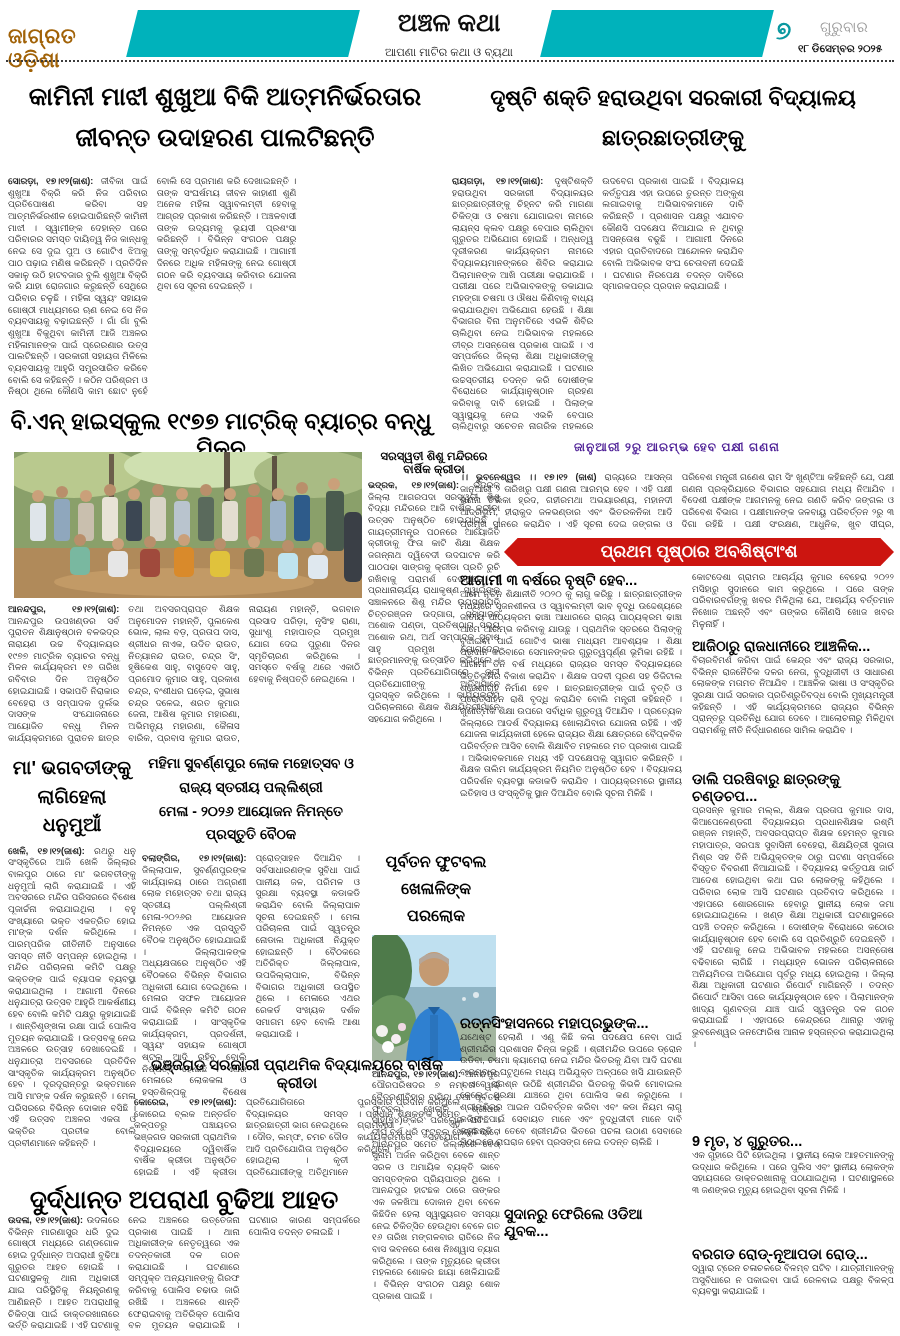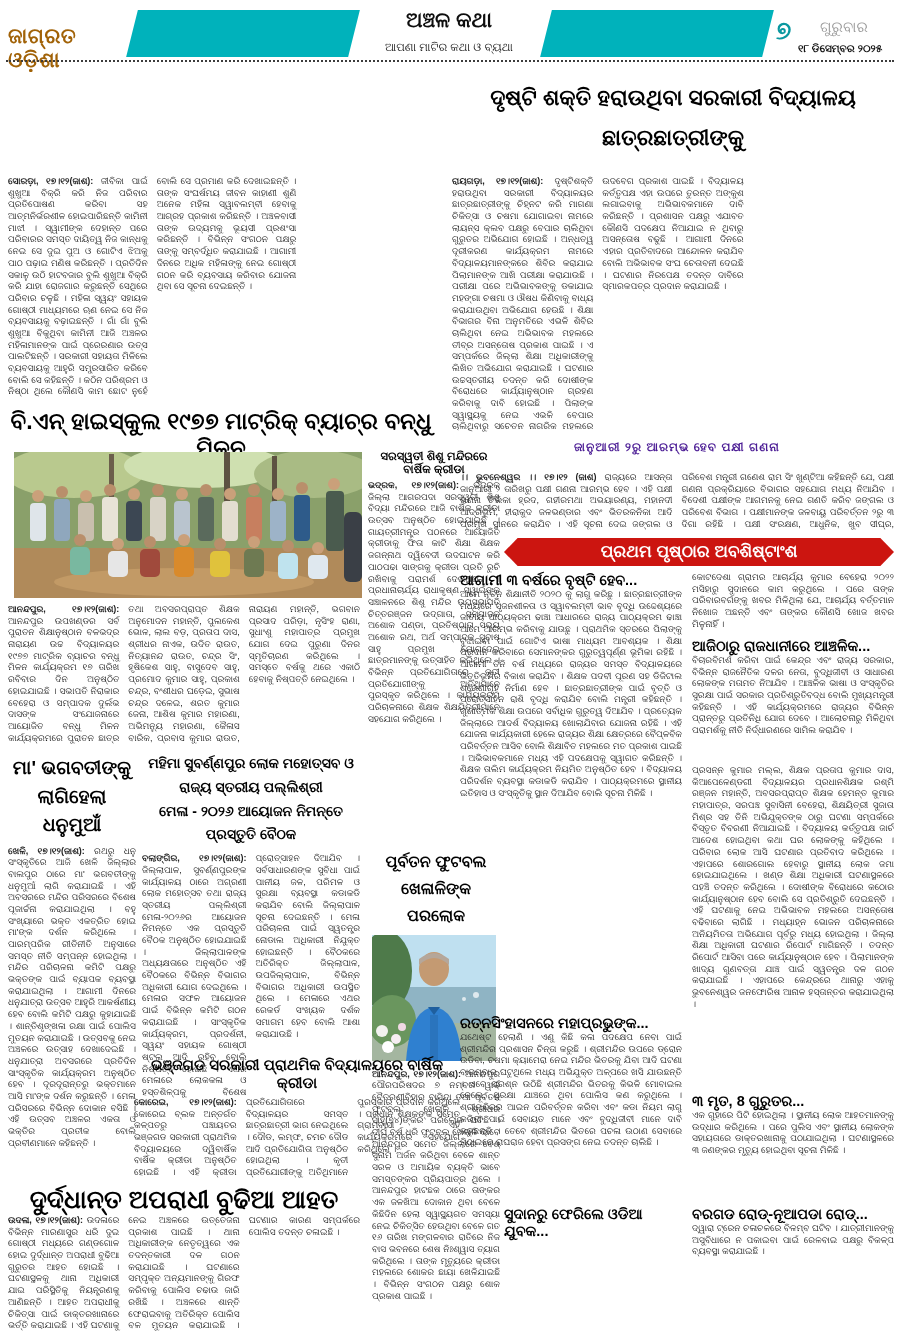--- a/index.html
+++ b/index.html
@@ -2,21 +2,21 @@
 <html lang="or"><head>
 <meta charset="utf-8">
 <style>
   html,body{margin:0;padding:0;background:#ffffff;}
   .page{position:relative;width:900px;height:1336px;background:#fff;overflow:hidden;
         font-family:"Liberation Sans","DejaVu Sans",sans-serif;color:#1c1c1c;}
   .abs{position:absolute;}
   
   .brand{font-size:21px;font-weight:bold;color:#a16207;letter-spacing:.5px;}
   .teal-shape{background:#00b2bb;transform:skewX(-14deg);}
-  .mast-title{font-size:21px;font-weight:bold;text-align:center;color:#0d0d0d;line-height:1.15;}
+  .mast-title{font-size:25px;font-weight:bold;text-align:center;color:#0d0d0d;line-height:1.15;}
   .mast-sub{font-size:11.5px;text-align:center;color:#222;margin-top:9px;}
   .pageno{font-size:25px;font-weight:bold;color:#0a98a0;}
   .day{font-size:15px;color:#9b9b9b;}
   .date{font-size:10.5px;color:#111;font-weight:bold;}
   .dotted{border-bottom:2px dotted #3c3c3c;}
   
   .hl-xl{font-size:25px;font-weight:bold;text-align:center;line-height:1.62;color:#000;}
   .hl-xl2{font-size:22px;font-weight:bold;text-align:center;line-height:1.8;color:#000;}
   .hl-l{font-size:23px;font-weight:bold;text-align:center;color:#000;}
   .hl-bird{font-size:12px;font-weight:bold;text-align:center;letter-spacing:1px;color:#4c1d95;}
@@ -49,20 +49,24 @@
   <div class="abs" style="left:356px;top:8px;width:186px;">
     <div class="mast-title">ଅଞ୍ଚଳ କଥା</div>
     <div class="mast-sub">ଆପଣା ମାଟିର କଥା ଓ ବ୍ୟଥା</div>
   </div>
   <div class="abs teal-shape" style="left:546px;top:10px;width:222px;height:47px;"></div>
   <div class="abs pageno" style="left:776px;top:16px;">୭</div>
   <div class="abs day" style="left:820px;top:18px;">ଗୁରୁବାର</div>
   <div class="abs date" style="left:798px;top:42px;">୧୮ ଡିସେମ୍ବର ୨୦୨୫</div>
   <div class="abs dotted" style="left:6px;top:60px;width:888px;height:0;"></div>
 
+  <div class="abs hl-xl" style="left:8px;top:76px;width:434px;">
+    <div>କାମିନୀ ମାଝୀ ଶୁଖୁଆ ବିକି ଆତ୍ମନିର୍ଭରତାର</div>
+    <div>ଜୀବନ୍ତ ଉଦାହରଣ ପାଲଟିଛନ୍ତି</div>
+  </div>
   <div class="abs bt cols3 bodyblock" style="left:8px;top:176px;width:437px;height:226px;">
     <p><span class="dl">ସୋରଡ଼ା, ୧୭।୧୨(ଜାଶ):</span> <span>ଜୀବିକା ପାଇଁ ଶୁଖୁଆ ବିକ୍ରି କରି ନିଜ ପରିବାର ପ୍ରତିପୋଷଣ କରିବା ସହ ଆତ୍ମନିର୍ଭରଶୀଳ ହୋଇପାରିଛନ୍ତି କାମିନୀ ମାଝୀ । ସ୍ୱାମୀଙ୍କ ଦେହାନ୍ତ ପରେ ପରିବାରର ସମସ୍ତ ଦାୟିତ୍ୱ ନିଜ କାନ୍ଧକୁ ନେଇ ସେ ଦୁଇ ପୁଅ ଓ ଗୋଟିଏ ଝିଅକୁ ପାଠ ପଢ଼ାଇ ମଣିଷ କରିଛନ୍ତି । ପ୍ରତିଦିନ ସକାଳୁ ଉଠି ହାଟବଜାର ବୁଲି ଶୁଖୁଆ ବିକ୍ରି କରି ଯାହା ରୋଜଗାର କରୁଛନ୍ତି ସେଥିରେ ପରିବାର ଚଳୁଛି । ମହିଳା ସ୍ୱୟଂ ସହାୟକ ଗୋଷ୍ଠୀ ମାଧ୍ୟମରେ ଋଣ ନେଇ ସେ ନିଜ ବ୍ୟବସାୟକୁ ବଢ଼ାଇଛନ୍ତି । ଗାଁ ଗାଁ ବୁଲି ଶୁଖୁଆ ବିକୁଥିବା କାମିନୀ ଆଜି ଅଞ୍ଚଳର ମହିଳାମାନଙ୍କ ପାଇଁ ପ୍ରେରଣାର ଉତ୍ସ ପାଲଟିଛନ୍ତି । ସରକାରୀ ସହାୟତା ମିଳିଲେ ବ୍ୟବସାୟକୁ ଆହୁରି ସମ୍ପ୍ରସାରିତ କରିବେ ବୋଲି ସେ କହିଛନ୍ତି । କଠିନ ପରିଶ୍ରମ ଓ ନିଷ୍ଠା ଥିଲେ କୌଣସି କାମ ଛୋଟ ନୁହେଁ ବୋଲି ସେ ପ୍ରମାଣ କରି ଦେଖାଇଛନ୍ତି । ତାଙ୍କ ସଂଘର୍ଷମୟ ଜୀବନ କାହାଣୀ ଶୁଣି ଅନେକ ମହିଳା ସ୍ୱାବଲମ୍ବୀ ହେବାକୁ ଆଗ୍ରହ ପ୍ରକାଶ କରିଛନ୍ତି । ଅଞ୍ଚଳବାସୀ ତାଙ୍କ ଉଦ୍ୟମକୁ ଭୂୟସୀ ପ୍ରଶଂସା କରିଛନ୍ତି । ବିଭିନ୍ନ ସଂଗଠନ ପକ୍ଷରୁ ତାଙ୍କୁ ସମ୍ବର୍ଦ୍ଧିତ କରାଯାଇଛି । ଆଗାମୀ ଦିନରେ ଅଧିକ ମହିଳାଙ୍କୁ ନେଇ ଗୋଷ୍ଠୀ ଗଠନ କରି ବ୍ୟବସାୟ କରିବାର ଯୋଜନା ଥିବା ସେ ସୂଚନା ଦେଇଛନ୍ତି ।</span></p>
   </div>
 
   <div class="abs hl-xl2" style="left:452px;top:78px;width:442px;">
     <div>ଦୃଷ୍ଟି ଶକ୍ତି ହରାଉଥିବା ସରକାରୀ ବିଦ୍ୟାଳୟ ଛାତ୍ରଛାତ୍ରୀଙ୍କୁ</div>
   </div>
   <div class="abs bt cols3 bodyblock" style="left:452px;top:176px;width:442px;height:260px;">
     <p><span class="dl">ରାୟଗଡ଼ା, ୧୭।୧୨(ଜାଶ):</span> <span>ଦୃଷ୍ଟିଶକ୍ତି ହରାଉଥିବା ସରକାରୀ ବିଦ୍ୟାଳୟର ଛାତ୍ରଛାତ୍ରୀଙ୍କୁ ଚିହ୍ନଟ କରି ମାଗଣା ଚିକିତ୍ସା ଓ ଚଷମା ଯୋଗାଇବା ନାମରେ ଲାୟନ୍ସ କ୍ଲବ ପକ୍ଷରୁ ବେପାର ଚାଲିଥିବା ଗୁରୁତର ଅଭିଯୋଗ ହୋଇଛି । ଅନ୍ଧତ୍ୱ ଦୂରୀକରଣ କାର୍ଯ୍ୟକ୍ରମ ନାମରେ ବିଦ୍ୟାଳୟମାନଙ୍କରେ ଶିବିର କରାଯାଇ ପିଲାମାନଙ୍କ ଆଖି ପରୀକ୍ଷା କରାଯାଉଛି । ପରୀକ୍ଷା ପରେ ଅଭିଭାବକଙ୍କୁ ଡକାଯାଇ ମହଙ୍ଗା ଚଷମା ଓ ଔଷଧ କିଣିବାକୁ ବାଧ୍ୟ କରାଯାଉଥିବା ଅଭିଯୋଗ ହେଉଛି । ଶିକ୍ଷା ବିଭାଗର ବିନା ଅନୁମତିରେ ଏଭଳି ଶିବିର ଚାଲିଥିବା ନେଇ ଅଭିଭାବକ ମହଲରେ ତୀବ୍ର ଅସନ୍ତୋଷ ପ୍ରକାଶ ପାଇଛି । ଏ ସମ୍ପର୍କରେ ଜିଲ୍ଲା ଶିକ୍ଷା ଅଧିକାରୀଙ୍କୁ ଲିଖିତ ଅଭିଯୋଗ କରାଯାଇଛି । ଘଟଣାର ଉଚ୍ଚସ୍ତରୀୟ ତଦନ୍ତ କରି ଦୋଷୀଙ୍କ ବିରୋଧରେ କାର୍ଯ୍ୟାନୁଷ୍ଠାନ ଗ୍ରହଣ କରିବାକୁ ଦାବି ହୋଇଛି । ପିଲାଙ୍କ ସ୍ୱାସ୍ଥ୍ୟକୁ ନେଇ ଏଭଳି ବେପାର ଚାଲିଥିବାରୁ ସଚେତନ ନାଗରିକ ମହଲରେ ଉଦବେଗ ପ୍ରକାଶ ପାଇଛି । ବିଦ୍ୟାଳୟ କର୍ତ୍ତୃପକ୍ଷ ଏହା ଉପରେ ତୁରନ୍ତ ଅଙ୍କୁଶ ଲଗାଇବାକୁ ଅଭିଭାବକମାନେ ଦାବି କରିଛନ୍ତି । ପ୍ରଶାସନ ପକ୍ଷରୁ ଏଯାବତ କୌଣସି ପଦକ୍ଷେପ ନିଆଯାଇ ନ ଥିବାରୁ ଅସନ୍ତୋଷ ବଢୁଛି । ଆଗାମୀ ଦିନରେ ଏହାର ପ୍ରତିବାଦରେ ଆନ୍ଦୋଳନ କରାଯିବ ବୋଲି ଅଭିଭାବକ ସଂଘ ଚେତାବନୀ ଦେଇଛି । ଘଟଣାର ନିରପେକ୍ଷ ତଦନ୍ତ ଦାବିରେ ସ୍ମାରକପତ୍ର ପ୍ରଦାନ କରାଯାଇଛି ।</span></p>
   </div>
@@ -262,20 +266,21 @@
     <div class="bt bodyblock" style="height:426px;">ଆମେ ନୂତନ ଶିକ୍ଷାନୀତି ୨୦୨୦ କୁ ଲାଗୁ କରିଛୁ । ଛାତ୍ରଛାତ୍ରୀଙ୍କ ମଧ୍ୟରେ ସୃଜନଶୀଳତା ଓ ସ୍ୱାବଲମ୍ବୀ ଭାବ ବୃଦ୍ଧି ଉଦ୍ଦେଶ୍ୟରେ ଜାତୀୟ ପାଠ୍ୟକ୍ରମ ଢାଞ୍ଚା ଆଧାରରେ ରାଜ୍ୟ ପାଠ୍ୟକ୍ରମ ଢାଞ୍ଚା ଆମେ ଆରମ୍ଭ କରିବାକୁ ଯାଉଛୁ । ପ୍ରାଥମିକ ସ୍ତରରେ ପିଲାଙ୍କୁ ବୁଝାଇବା ପାଇଁ ଗୋଟିଏ ଭାଷା ମାଧ୍ୟମ ଆବଶ୍ୟକ । ଶିକ୍ଷା ପ୍ରଦାନ କରିବାରେ ସେମାନଙ୍କର ଗୁରୁତ୍ୱପୂର୍ଣ୍ଣ ଭୂମିକା ରହିଛି । ଆଗାମୀ ତିନି ବର୍ଷ ମଧ୍ୟରେ ରାଜ୍ୟର ସମସ୍ତ ବିଦ୍ୟାଳୟରେ ଭିତ୍ତିଭୂମିର ବିକାଶ କରାଯିବ । ଶିକ୍ଷକ ପଦବୀ ପୂରଣ ସହ ଡିଜିଟାଲ ଶ୍ରେଣୀଗୃହ ନିର୍ମାଣ ହେବ । ଛାତ୍ରଛାତ୍ରୀଙ୍କ ପାଇଁ ବୃତ୍ତି ଓ ପ୍ରୋତ୍ସାହନ ରାଶି ବୃଦ୍ଧି କରାଯିବ ବୋଲି ମନ୍ତ୍ରୀ କହିଛନ୍ତି । ଗୁଣାତ୍ମକ ଶିକ୍ଷା ଉପରେ ସର୍ବାଧିକ ଗୁରୁତ୍ୱ ଦିଆଯିବ । ପ୍ରତ୍ୟେକ ଜିଲ୍ଲାରେ ଆଦର୍ଶ ବିଦ୍ୟାଳୟ ଖୋଲାଯିବାର ଯୋଜନା ରହିଛି । ଏହି ଯୋଜନା କାର୍ଯ୍ୟକାରୀ ହେଲେ ରାଜ୍ୟର ଶିକ୍ଷା କ୍ଷେତ୍ରରେ ବୈପ୍ଳବିକ ପରିବର୍ତ୍ତନ ଆସିବ ବୋଲି ଶିକ୍ଷାବିତ ମହଲରେ ମତ ପ୍ରକାଶ ପାଇଛି । ଅଭିଭାବକମାନେ ମଧ୍ୟ ଏହି ପଦକ୍ଷେପକୁ ସ୍ୱାଗତ କରିଛନ୍ତି । ଶିକ୍ଷକ ତାଲିମ କାର୍ଯ୍ୟକ୍ରମ ନିୟମିତ ଅନୁଷ୍ଠିତ ହେବ । ବିଦ୍ୟାଳୟ ପରିଦର୍ଶନ ବ୍ୟବସ୍ଥା କଡାକଡି କରାଯିବ । ପାଠ୍ୟକ୍ରମରେ ସ୍ଥାନୀୟ ଇତିହାସ ଓ ସଂସ୍କୃତିକୁ ସ୍ଥାନ ଦିଆଯିବ ବୋଲି ସୂଚନା ମିଳିଛି ।</div>
     <div class="rhead" style="">ରତ୍ନସିଂହାସନରେ ମହାପ୍ରଭୁଙ୍କ...</div>
     <div class="bt bodyblock" style="height:168px;">ଯଥେଷ୍ଟ ହେଲାଣି । ଏଣୁ କିଛି କଳା ପଦକ୍ଷେପ ନେବା ପାଇଁ ଶ୍ରୀମନ୍ଦିର ପ୍ରଶାସନ ଚିନ୍ତା କରୁଛି । ଶ୍ରୀମନ୍ଦିର ଉପରେ ଡ୍ରୋନ ଉଡିବା, ଚଷମା କ୍ୟାମେରା ନେଇ ମନ୍ଦିର ଭିତରକୁ ଯିବା ଆଦି ଘଟଣା ବାରମ୍ବାର ଘଟୁଥିଲେ ମଧ୍ୟ ଅଭିଯୁକ୍ତ ଅଳ୍ପରେ ଖସି ଯାଉଛନ୍ତି । ଏବେ ପ୍ରଶ୍ନ ଉଠିଛି ଶ୍ରୀମନ୍ଦିର ଭିତରକୁ କିଭଳି ମୋବାଇଲ ନେଲେ, ସୁରକ୍ଷା ଯାଞ୍ଚରେ ଥିବା ପୋଲିସ କଣ କରୁଥିଲେ । ଶ୍ରୀମନ୍ଦିରର ଆଇନ ପରିବର୍ତ୍ତନ କରିବା ଏବଂ କଡା ନିୟମ ଲାଗୁ କରିବା ପାଇଁ ସେବାୟତ ମାନେ ଏବଂ ବୁଦ୍ଧିଜୀବୀ ମାନେ ଦାବି କରୁଛନ୍ତି । ତେବେ ଶ୍ରୀମନ୍ଦିର ଭିତରେ ପଚଳା ଉଠାଣ ସେବାରେ ମିଠାଇରେ ରାଘରାଜ ହେବା ପ୍ରସଙ୍ଗ ନେଇ ତଦନ୍ତ ଚାଲିଛି ।</div>
     <div class="rhead" style="margin-top:6px;margin-left:44px;">ସୁଦାନରୁ ଫେରିଲେ ଓଡିଆ ଯୁବକ...</div>
   </div>
 
   <div class="abs stack" style="left:692px;top:572px;width:202px;">
     <div class="bt bodyblock" style="height:62px;">କୋଟଦେଶା ଗ୍ରାମର ଆଚାର୍ଯ୍ୟ କୁମାର ବେହେରା ୨୦୨୨ ମସିହାରୁ ସୁଦାନରେ କାମ କରୁଥିଲେ । ପରେ ତାଙ୍କ ପରିବାରବର୍ଗଙ୍କୁ ଖବର ମିଳିଥିଲା ଯେ, ଆଚାର୍ଯ୍ୟ ବର୍ତ୍ତମାନ ନିଖୋଜ ଅଛନ୍ତି ଏବଂ ତାଙ୍କର କୌଣସି ଖୋଜ ଖବର ମିଳୁନାହିଁ ।</div>
     <div class="rhead" style="margin-top:4px;">ଆଜିଠାରୁ ରାଜଧାନୀରେ ଆଞ୍ଚଳିକ...</div>
     <div class="bt bodyblock" style="height:110px;">ବିଚାରବିମର୍ଶ କରିବା ପାଇଁ କେନ୍ଦ୍ର ଏବଂ ରାଜ୍ୟ ସରକାର, ବିଭିନ୍ନ ରାଜନୈତିକ ଦଳର ନେତା, ବୁଦ୍ଧିଜୀବୀ ଓ ସାଧାରଣ ଲୋକଙ୍କ ମତାମତ ନିଆଯିବ । ଆଞ୍ଚଳିକ ଭାଷା ଓ ସଂସ୍କୃତିର ସୁରକ୍ଷା ପାଇଁ ସରକାର ପ୍ରତିଶ୍ରୁତିବଦ୍ଧ ବୋଲି ମୁଖ୍ୟମନ୍ତ୍ରୀ କହିଛନ୍ତି । ଏହି କାର୍ଯ୍ୟକ୍ରମରେ ରାଜ୍ୟର ବିଭିନ୍ନ ପ୍ରାନ୍ତରୁ ପ୍ରତିନିଧି ଯୋଗ ଦେବେ । ଆଲୋଚନାରୁ ମିଳିଥିବା ପରାମର୍ଶକୁ ନୀତି ନିର୍ଦ୍ଧାରଣରେ ସାମିଲ କରାଯିବ ।</div>
+    <div class="rhead" style="margin-top:6px;">ଡାଲି ପରଷିବାରୁ ଛାତ୍ରଙ୍କୁ ଚଣ୍ଡଚପ...</div>
     <div class="bt bodyblock" style="height:322px;">ପ୍ରସନ୍ନ କୁମାର ମଲ୍ଲ, ଶିକ୍ଷକ ପ୍ରତାପ କୁମାର ଦାସ, କିଆପେଳେଣ୍ଡଗୀ ବିଦ୍ୟାଳୟର ପ୍ରଧାନଶିକ୍ଷକ ରଶ୍ମି ରଞ୍ଜନ ମହାନ୍ତି, ଅବସରପ୍ରାପ୍ତ ଶିକ୍ଷକ ହେମନ୍ତ କୁମାର ମହାପାତ୍ର, ସରପଞ୍ଚ ସୁବାସିନୀ ବେହେରା, ଶିକ୍ଷୟିତ୍ରୀ ସୁଜାତା ମିଶ୍ର ସହ ତିନି ଅଭିଯୁକ୍ତଙ୍କ ଠାରୁ ଘଟଣା ସମ୍ପର୍କରେ ବିସ୍ତୃତ ବିବରଣୀ ନିଆଯାଇଛି । ବିଦ୍ୟାଳୟ କର୍ତ୍ତୃପକ୍ଷ ଜାର୍ଚ ଆଦେଶ ହୋଇଥିବା କଥା ଘର ଲୋକଙ୍କୁ କହିଥିଲେ । ପରିବାର ଲୋକ ଆସି ଘଟଣାର ପ୍ରତିବାଦ କରିଥିଲେ । ଏହାପରେ ଶୋରଗୋଲ ହେବାରୁ ସ୍ଥାନୀୟ ଲୋକ ଜମା ହୋଇଯାଇଥିଲେ । ଖଣ୍ଡ ଶିକ୍ଷା ଅଧିକାରୀ ଘଟଣାସ୍ଥଳରେ ପହଞ୍ଚି ତଦନ୍ତ କରିଥିଲେ । ଦୋଷୀଙ୍କ ବିରୋଧରେ କଠୋର କାର୍ଯ୍ୟାନୁଷ୍ଠାନ ହେବ ବୋଲି ସେ ପ୍ରତିଶ୍ରୁତି ଦେଇଛନ୍ତି । ଏହି ଘଟଣାକୁ ନେଇ ଅଭିଭାବକ ମହଲରେ ଅସନ୍ତୋଷ ବଢିବାରେ ଲାଗିଛି । ମଧ୍ୟାହ୍ନ ଭୋଜନ ପରିଚାଳନାରେ ଅନିୟମିତତା ଅଭିଯୋଗ ପୂର୍ବରୁ ମଧ୍ୟ ହୋଇଥିଲା । ଜିଲ୍ଲା ଶିକ୍ଷା ଅଧିକାରୀ ଘଟଣାର ରିପୋର୍ଟ ମାଗିଛନ୍ତି । ତଦନ୍ତ ରିପୋର୍ଟ ଆସିବା ପରେ କାର୍ଯ୍ୟାନୁଷ୍ଠାନ ହେବ । ପିଲାମାନଙ୍କ ଖାଦ୍ୟ ଗୁଣବତ୍ତା ଯାଞ୍ଚ ପାଇଁ ସ୍ୱତନ୍ତ୍ର ଦଳ ଗଠନ କରାଯାଇଛି । ଏହାପରେ କେନ୍ଦ୍ରରେ ଥାନାରୁ ଏହାକୁ ଭୁବନେଶ୍ୱର ଜନଫୋରିଷ ଆନାଳ ହସ୍ତାନ୍ତର କରାଯାଇଥିଲା ।</div>
-    <div class="rhead" style="margin-top:6px;">୩ ମୃତ, 8 ଗୁରୁତର...</div>
+    <div class="rhead" style="margin-top:6px;">9 ମୃତ, ୪ ଗୁରୁତର...</div>
     <div class="bt bodyblock" style="height:90px;">ଏକ ଗୁହାରେ ପିଟି ହୋଇଥିଲା । ସ୍ଥାନୀୟ ଲୋକ ଆହତମାନଙ୍କୁ ଉଦ୍ଧାର କରିଥିଲେ । ପରେ ପୁଲିସ ଏବଂ ସ୍ଥାନୀୟ ଲୋକଙ୍କ ସହାୟତାରେ ଡାକ୍ତରଖାନାକୁ ପଠାଯାଇଥିଲା । ଘଟଣାସ୍ଥଳରେ ୩ ଜଣଙ୍କର ମୃତ୍ୟୁ ହୋଇଥିବା ସୂଚନା ମିଳିଛି ।</div>
     <div class="rhead" style="margin-top:6px;">ବରଗଡ ରୋଡ୍-ନୂଆପଡା ରୋଡ୍...</div>
     <div class="bt bodyblock" style="height:60px;">ଦ୍ୱାରା ଟ୍ରେନ ଚଳାଚଳରେ ବିଳମ୍ବ ଘଟିବ । ଯାତ୍ରୀମାନଙ୍କୁ ଅସୁବିଧାରେ ନ ପକାଇବା ପାଇଁ ରେଳବାଇ ପକ୍ଷରୁ ବିକଳ୍ପ ବ୍ୟବସ୍ଥା କରାଯାଇଛି ।</div>
   </div>
 
 </div>
 
 </body></html>

